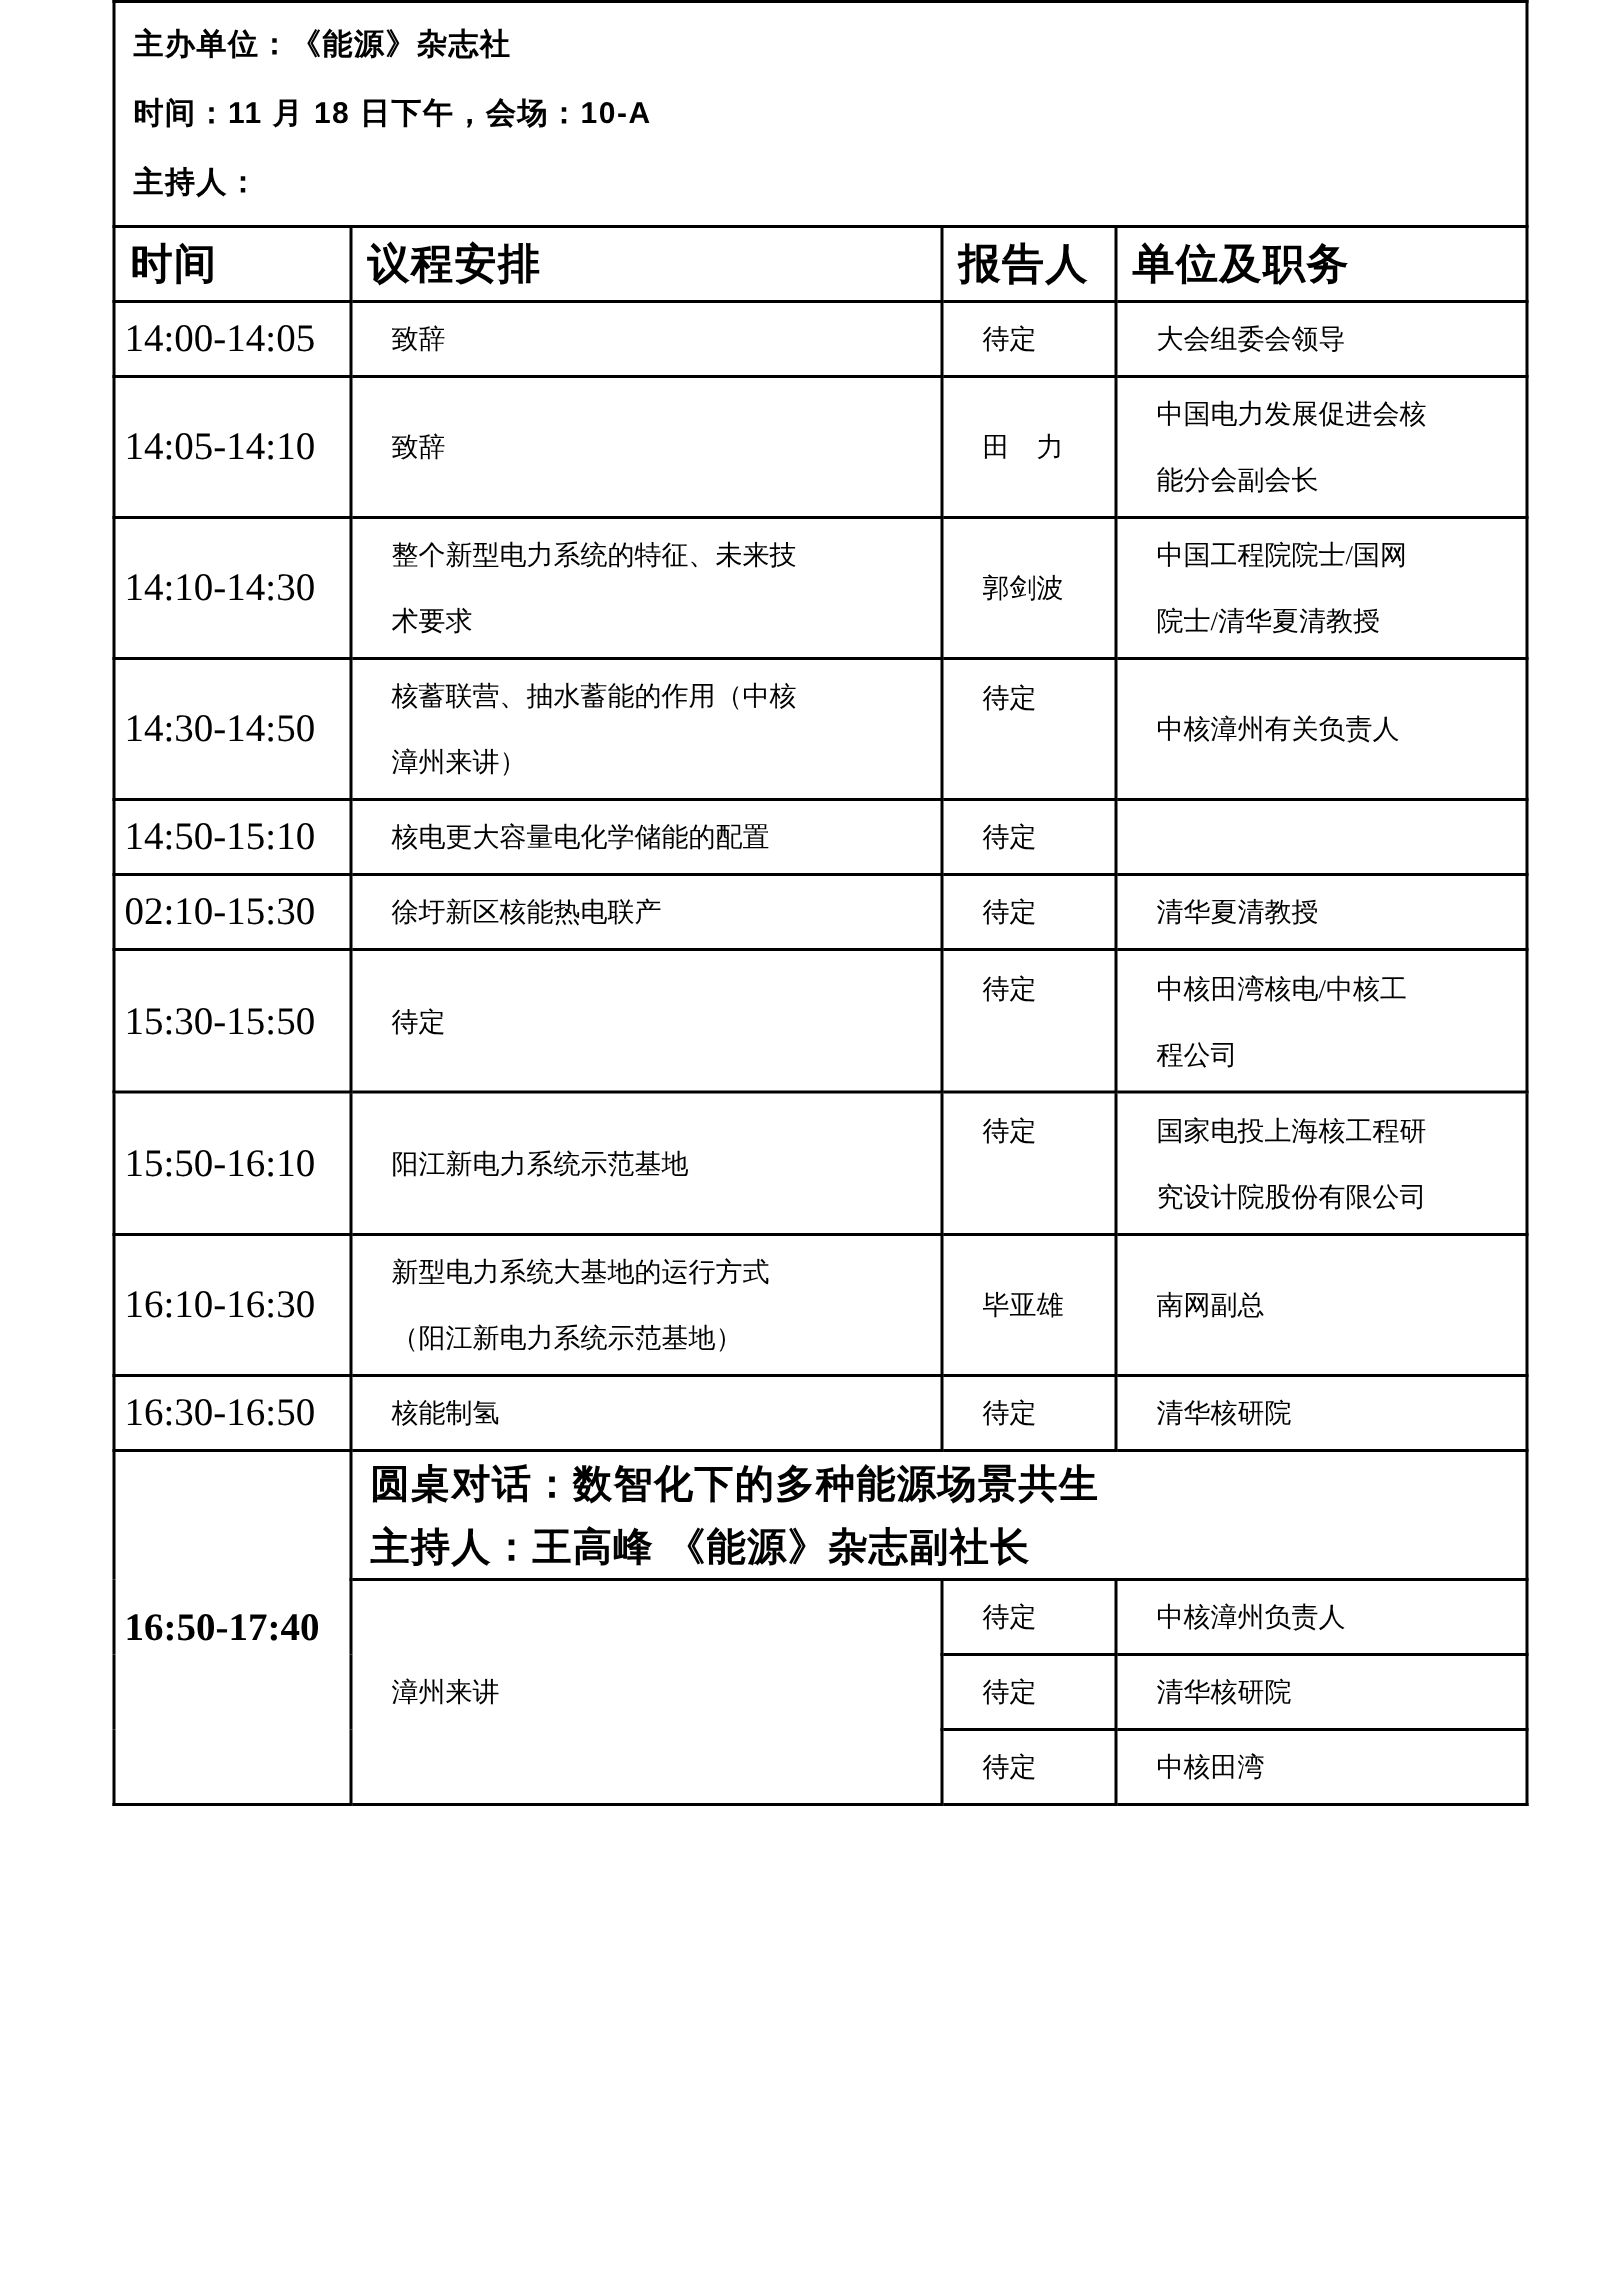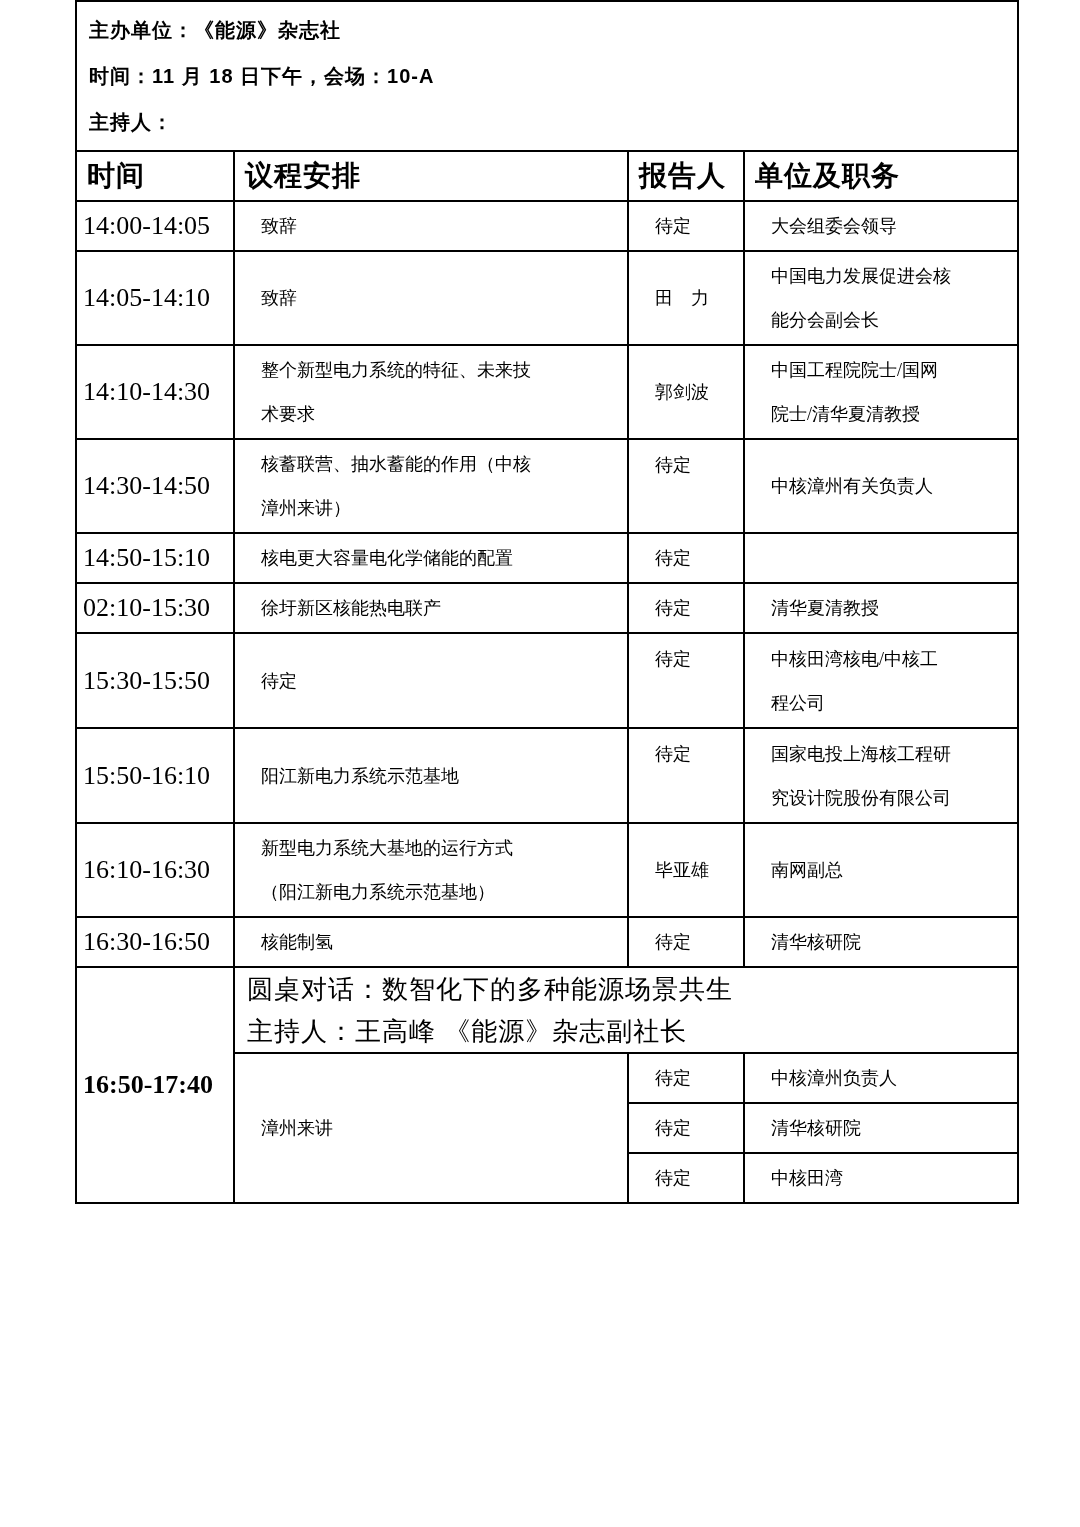--- a/index.html
+++ b/index.html
@@ -35,21 +35,21 @@
   td.time{
     font-size:26px;padding:2px 6px;white-space:nowrap;
   }
   td.cell{
     font-size:18px;line-height:44px;padding:2px 26px;
   }
   td.v-top{vertical-align:top;padding-top:3px;}
   td.rt-time{font-weight:bold;}
   td.rt-head{
     font-family:"Liberation Sans","DejaVu Sans",sans-serif;
-    font-weight:normal;font-size:26px;line-height:42px;
+    font-weight:bold;font-size:26px;line-height:42px;
     padding:0 12px;letter-spacing:1px;vertical-align:middle;margin-top:12px;
   }
 </style>
 </head>
 <body>
 
 <div class="page">
 
   <table class="agenda">
     <colgroup>

